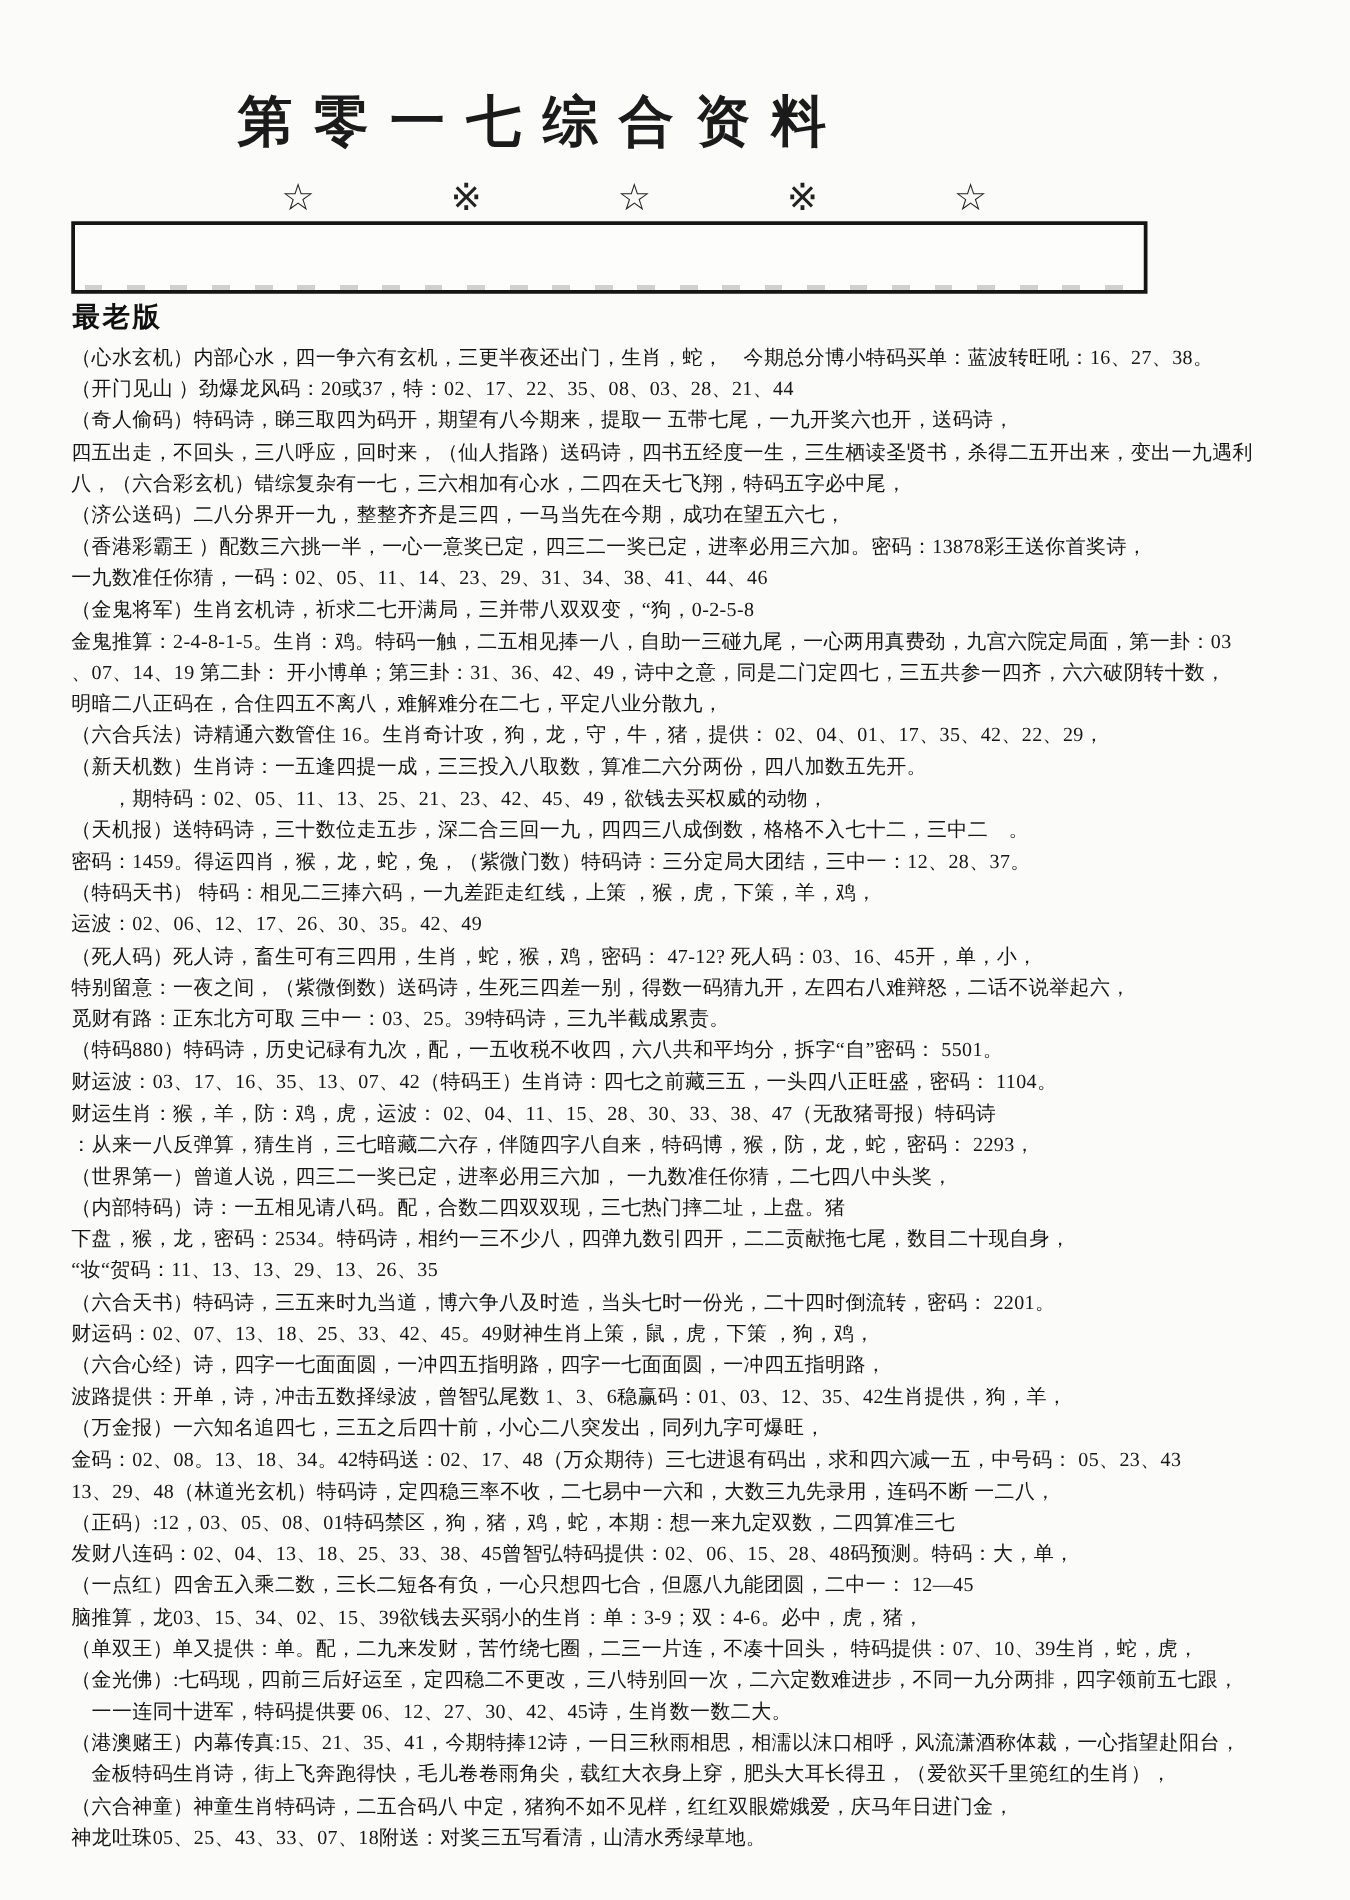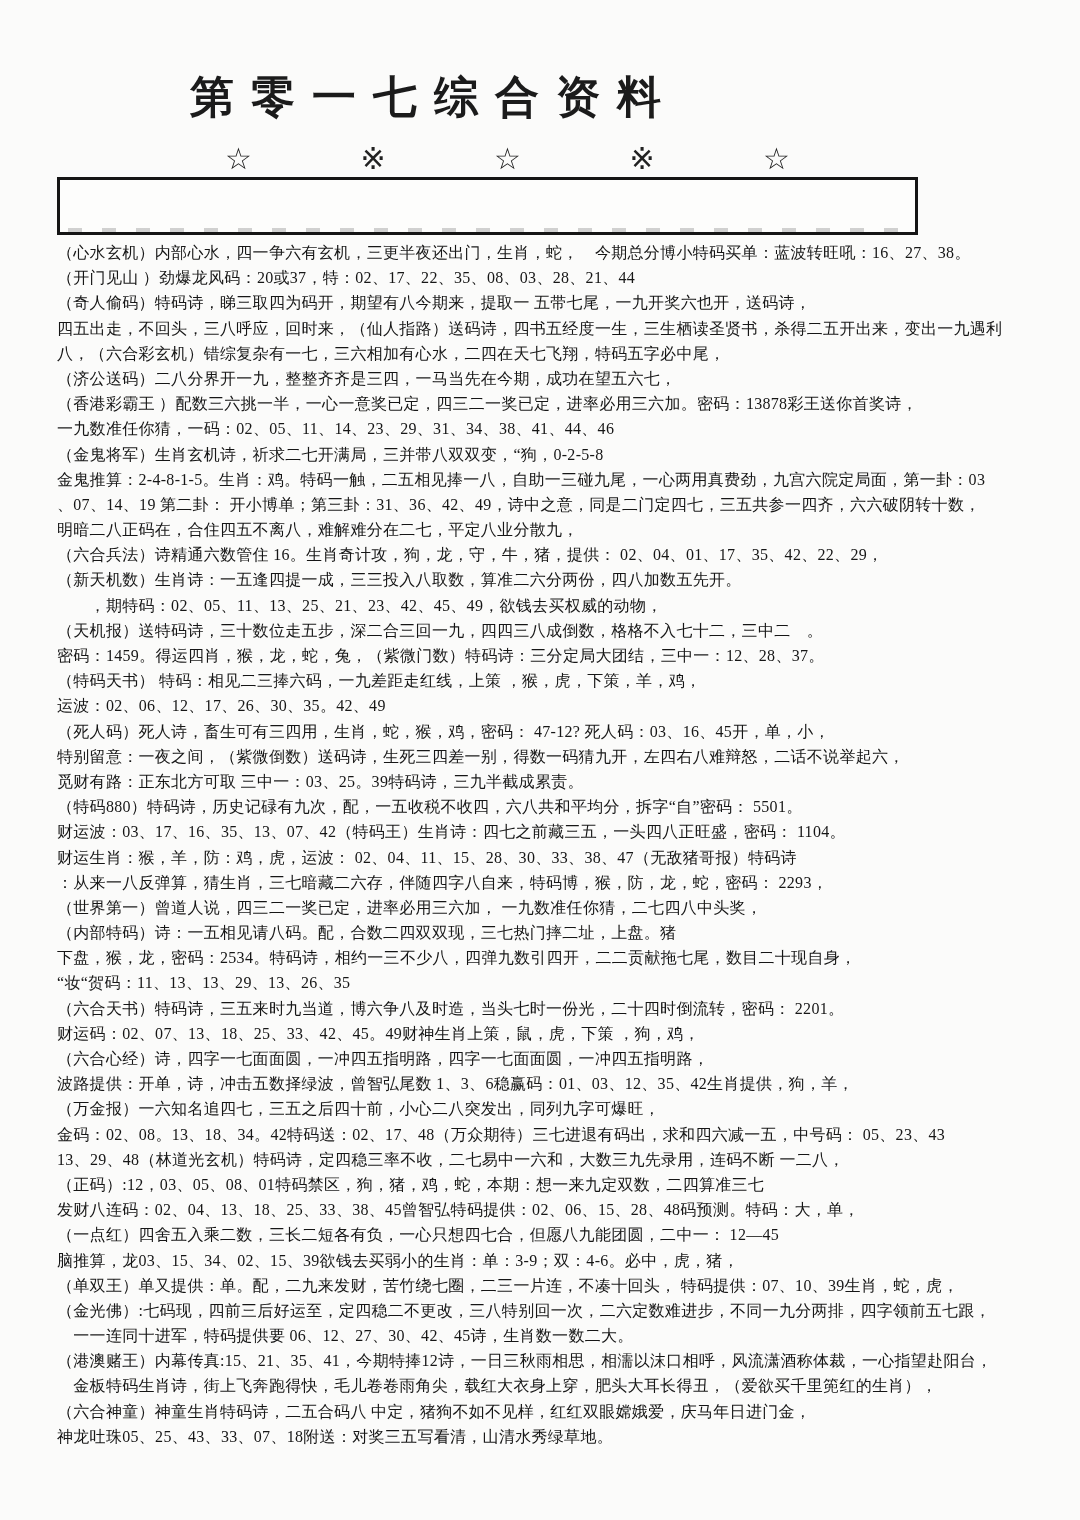--- a/index.html
+++ b/index.html
@@ -66,16 +66,17 @@
     <span>※</span>
     <span>☆</span>
     <span>※</span>
     <span>☆</span>
   </div>
 
   <div class="frame-box">
     <div class="smudge"></div>
   </div>
 
+  <div class="edition">最老版</div>
 
   <div class="lines"><div class="tline">（心水玄机）内部心水，四一争六有玄机，三更半夜还出门，生肖，蛇，　今期总分博小特码买单：蓝波转旺吼：16、27、38。</div><div class="tline">（开门见山 ）劲爆龙风码：20或37，特：02、17、22、35、08、03、28、21、44</div><div class="tline">（奇人偷码）特码诗，睇三取四为码开，期望有八今期来，提取一 五带七尾，一九开奖六也开，送码诗，</div><div class="tline">四五出走，不回头，三八呼应，回时来，（仙人指路）送码诗，四书五经度一生，三生栖读圣贤书，杀得二五开出来，变出一九遇利</div><div class="tline">八，（六合彩玄机）错综复杂有一七，三六相加有心水，二四在天七飞翔，特码五字必中尾，</div><div class="tline">（济公送码）二八分界开一九，整整齐齐是三四，一马当先在今期，成功在望五六七，</div><div class="tline">（香港彩霸王 ）配数三六挑一半，一心一意奖已定，四三二一奖已定，进率必用三六加。密码：13878彩王送你首奖诗，</div><div class="tline">一九数准任你猜，一码：02、05、11、14、23、29、31、34、38、41、44、46</div><div class="tline">（金鬼将军）生肖玄机诗，祈求二七开满局，三并带八双双变，“狗，0-2-5-8</div><div class="tline">金鬼推算：2-4-8-1-5。生肖：鸡。特码一触，二五相见捧一八，自助一三碰九尾，一心两用真费劲，九宫六院定局面，第一卦：03</div><div class="tline">、07、14、19 第二卦： 开小博单；第三卦：31、36、42、49，诗中之意，同是二门定四七，三五共参一四齐，六六破阴转十数，</div><div class="tline">明暗二八正码在，合住四五不离八，难解难分在二七，平定八业分散九，</div><div class="tline">（六合兵法）诗精通六数管住 16。生肖奇计攻，狗，龙，守，牛，猪，提供： 02、04、01、17、35、42、22、29，</div><div class="tline">（新天机数）生肖诗：一五逢四提一成，三三投入八取数，算准二六分两份，四八加数五先开。</div><div class="tline">　　，期特码：02、05、11、13、25、21、23、42、45、49，欲钱去买权威的动物，</div><div class="tline">（天机报）送特码诗，三十数位走五步，深二合三回一九，四四三八成倒数，格格不入七十二，三中二　。</div><div class="tline">密码：1459。得运四肖，猴，龙，蛇，兔，（紫微门数）特码诗：三分定局大团结，三中一：12、28、37。</div><div class="tline">（特码天书） 特码：相见二三捧六码，一九差距走红线，上策 ，猴，虎，下策，羊，鸡，</div><div class="tline">运波：02、06、12、17、26、30、35。42、49</div><div class="tline">（死人码）死人诗，畜生可有三四用，生肖，蛇，猴，鸡，密码： 47-12? 死人码：03、16、45开，单，小，</div><div class="tline">特别留意：一夜之间，（紫微倒数）送码诗，生死三四差一别，得数一码猜九开，左四右八难辩怒，二话不说举起六，</div><div class="tline">觅财有路：正东北方可取 三中一：03、25。39特码诗，三九半截成累责。</div><div class="tline">（特码880）特码诗，历史记碌有九次，配，一五收税不收四，六八共和平均分，拆字“自”密码： 5501。</div><div class="tline">财运波：03、17、16、35、13、07、42（特码王）生肖诗：四七之前藏三五，一头四八正旺盛，密码： 1104。</div><div class="tline">财运生肖：猴，羊，防：鸡，虎，运波： 02、04、11、15、28、30、33、38、47（无敌猪哥报）特码诗</div><div class="tline">：从来一八反弹算，猜生肖，三七暗藏二六存，伴随四字八自来，特码博，猴，防，龙，蛇，密码： 2293，</div><div class="tline">（世界第一）曾道人说，四三二一奖已定，进率必用三六加， 一九数准任你猜，二七四八中头奖，</div><div class="tline">（内部特码）诗：一五相见请八码。配，合数二四双双现，三七热门摔二址，上盘。猪</div><div class="tline">下盘，猴，龙，密码：2534。特码诗，相约一三不少八，四弹九数引四开，二二贡献拖七尾，数目二十现自身，</div><div class="tline">“妆“贺码：11、13、13、29、13、26、35</div><div class="tline">（六合天书）特码诗，三五来时九当道，博六争八及时造，当头七时一份光，二十四时倒流转，密码： 2201。</div><div class="tline">财运码：02、07、13、18、25、33、42、45。49财神生肖上策，鼠，虎，下策 ，狗，鸡，</div><div class="tline">（六合心经）诗，四字一七面面圆，一冲四五指明路，四字一七面面圆，一冲四五指明路，</div><div class="tline">波路提供：开单，诗，冲击五数择绿波，曾智弘尾数 1、3、6稳赢码：01、03、12、35、42生肖提供，狗，羊，</div><div class="tline">（万金报）一六知名追四七，三五之后四十前，小心二八突发出，同列九字可爆旺，</div><div class="tline">金码：02、08。13、18、34。42特码送：02、17、48（万众期待）三七进退有码出，求和四六减一五，中号码： 05、23、43</div><div class="tline">13、29、48（林道光玄机）特码诗，定四稳三率不收，二七易中一六和，大数三九先录用，连码不断 一二八，</div><div class="tline">（正码）:12，03、05、08、01特码禁区，狗，猪，鸡，蛇，本期：想一来九定双数，二四算准三七</div><div class="tline">发财八连码：02、04、13、18、25、33、38、45曾智弘特码提供：02、06、15、28、48码预测。特码：大，单，</div><div class="tline">（一点红）四舍五入乘二数，三长二短各有负，一心只想四七合，但愿八九能团圆，二中一： 12—45</div><div class="tline">脑推算，龙03、15、34、02、15、39欲钱去买弱小的生肖：单：3-9；双：4-6。必中，虎，猪，</div><div class="tline">（单双王）单又提供：单。配，二九来发财，苦竹绕七圈，二三一片连，不凑十回头， 特码提供：07、10、39生肖，蛇，虎，</div><div class="tline">（金光佛）:七码现，四前三后好运至，定四稳二不更改，三八特别回一次，二六定数难进步，不同一九分两排，四字领前五七跟，</div><div class="tline">　一一连同十进军，特码提供要 06、12、27、30、42、45诗，生肖数一数二大。</div><div class="tline">（港澳赌王）内幕传真:15、21、35、41，今期特捧12诗，一日三秋雨相思，相濡以沫口相呼，风流潇酒称体裁，一心指望赴阳台，</div><div class="tline">　金板特码生肖诗，街上飞奔跑得快，毛儿卷卷雨角尖，载红大衣身上穿，肥头大耳长得丑，（爱欲买千里篼红的生肖），</div><div class="tline">（六合神童）神童生肖特码诗，二五合码八 中定，猪狗不如不见样，红红双眼嫦娥爱，庆马年日进门金，</div><div class="tline">神龙吐珠05、25、43、33、07、18附送：对奖三五写看清，山清水秀绿草地。</div></div>
 
 </div>
 
 </body></html>

